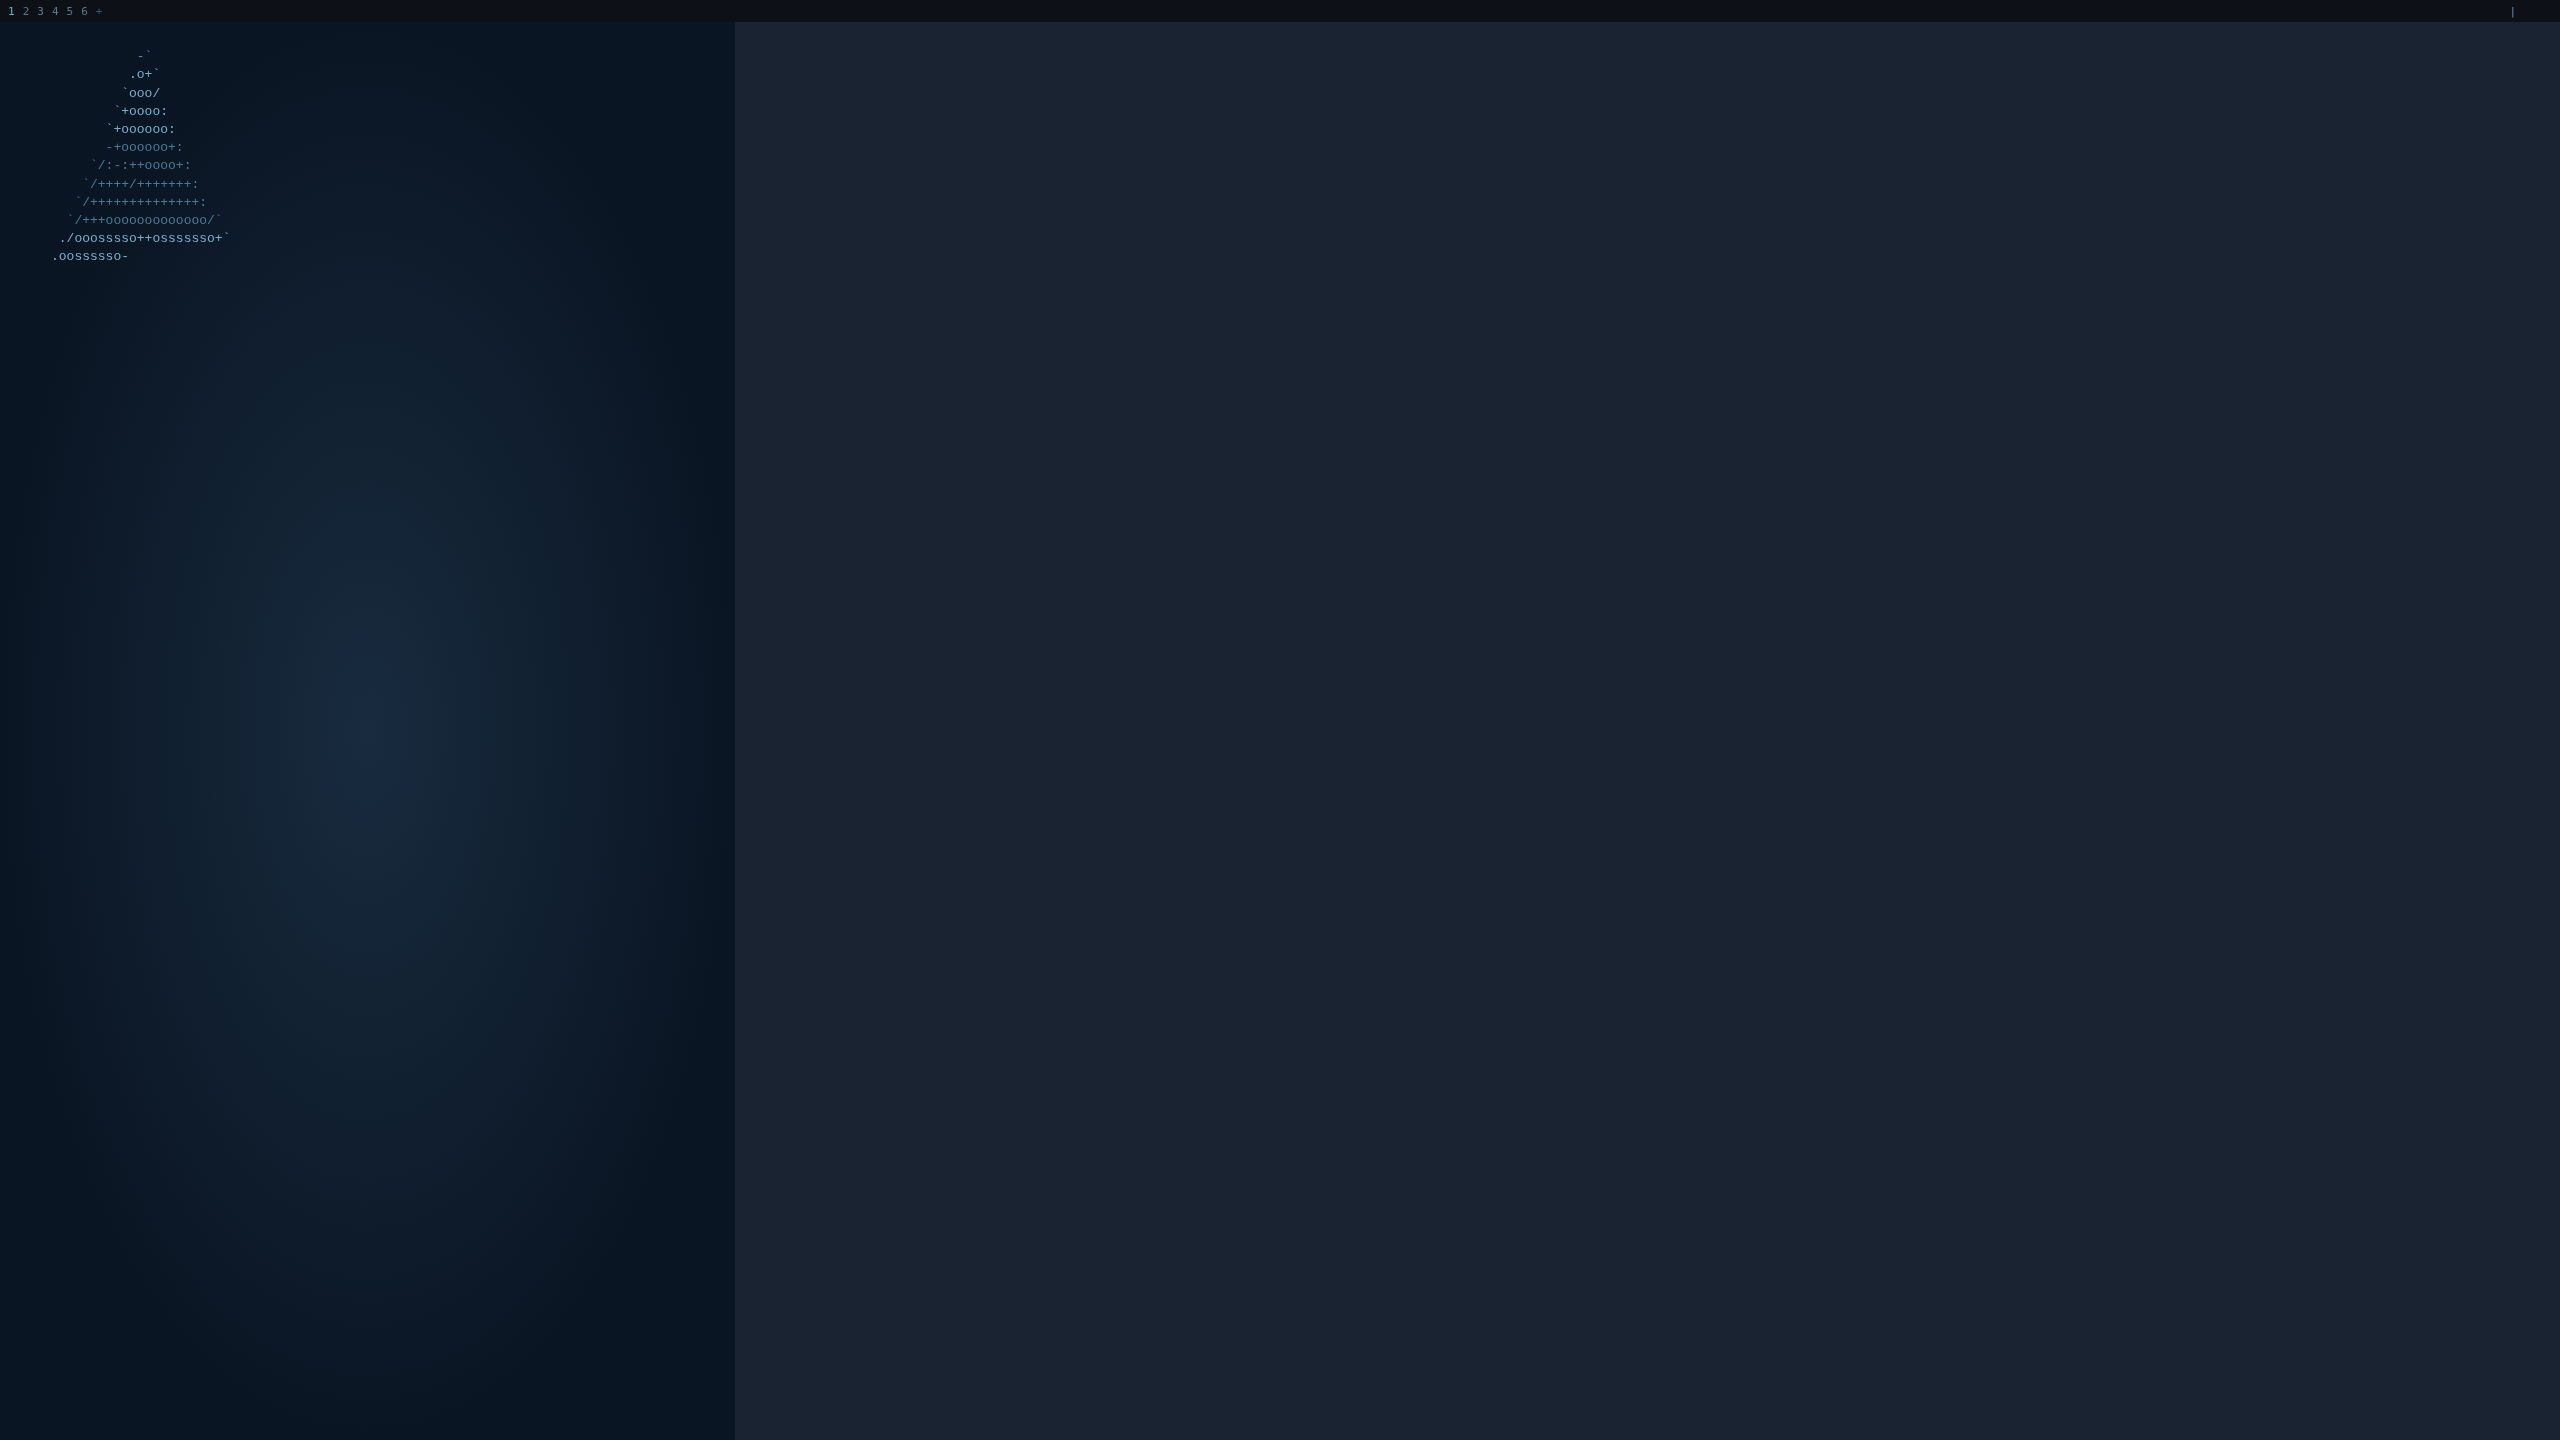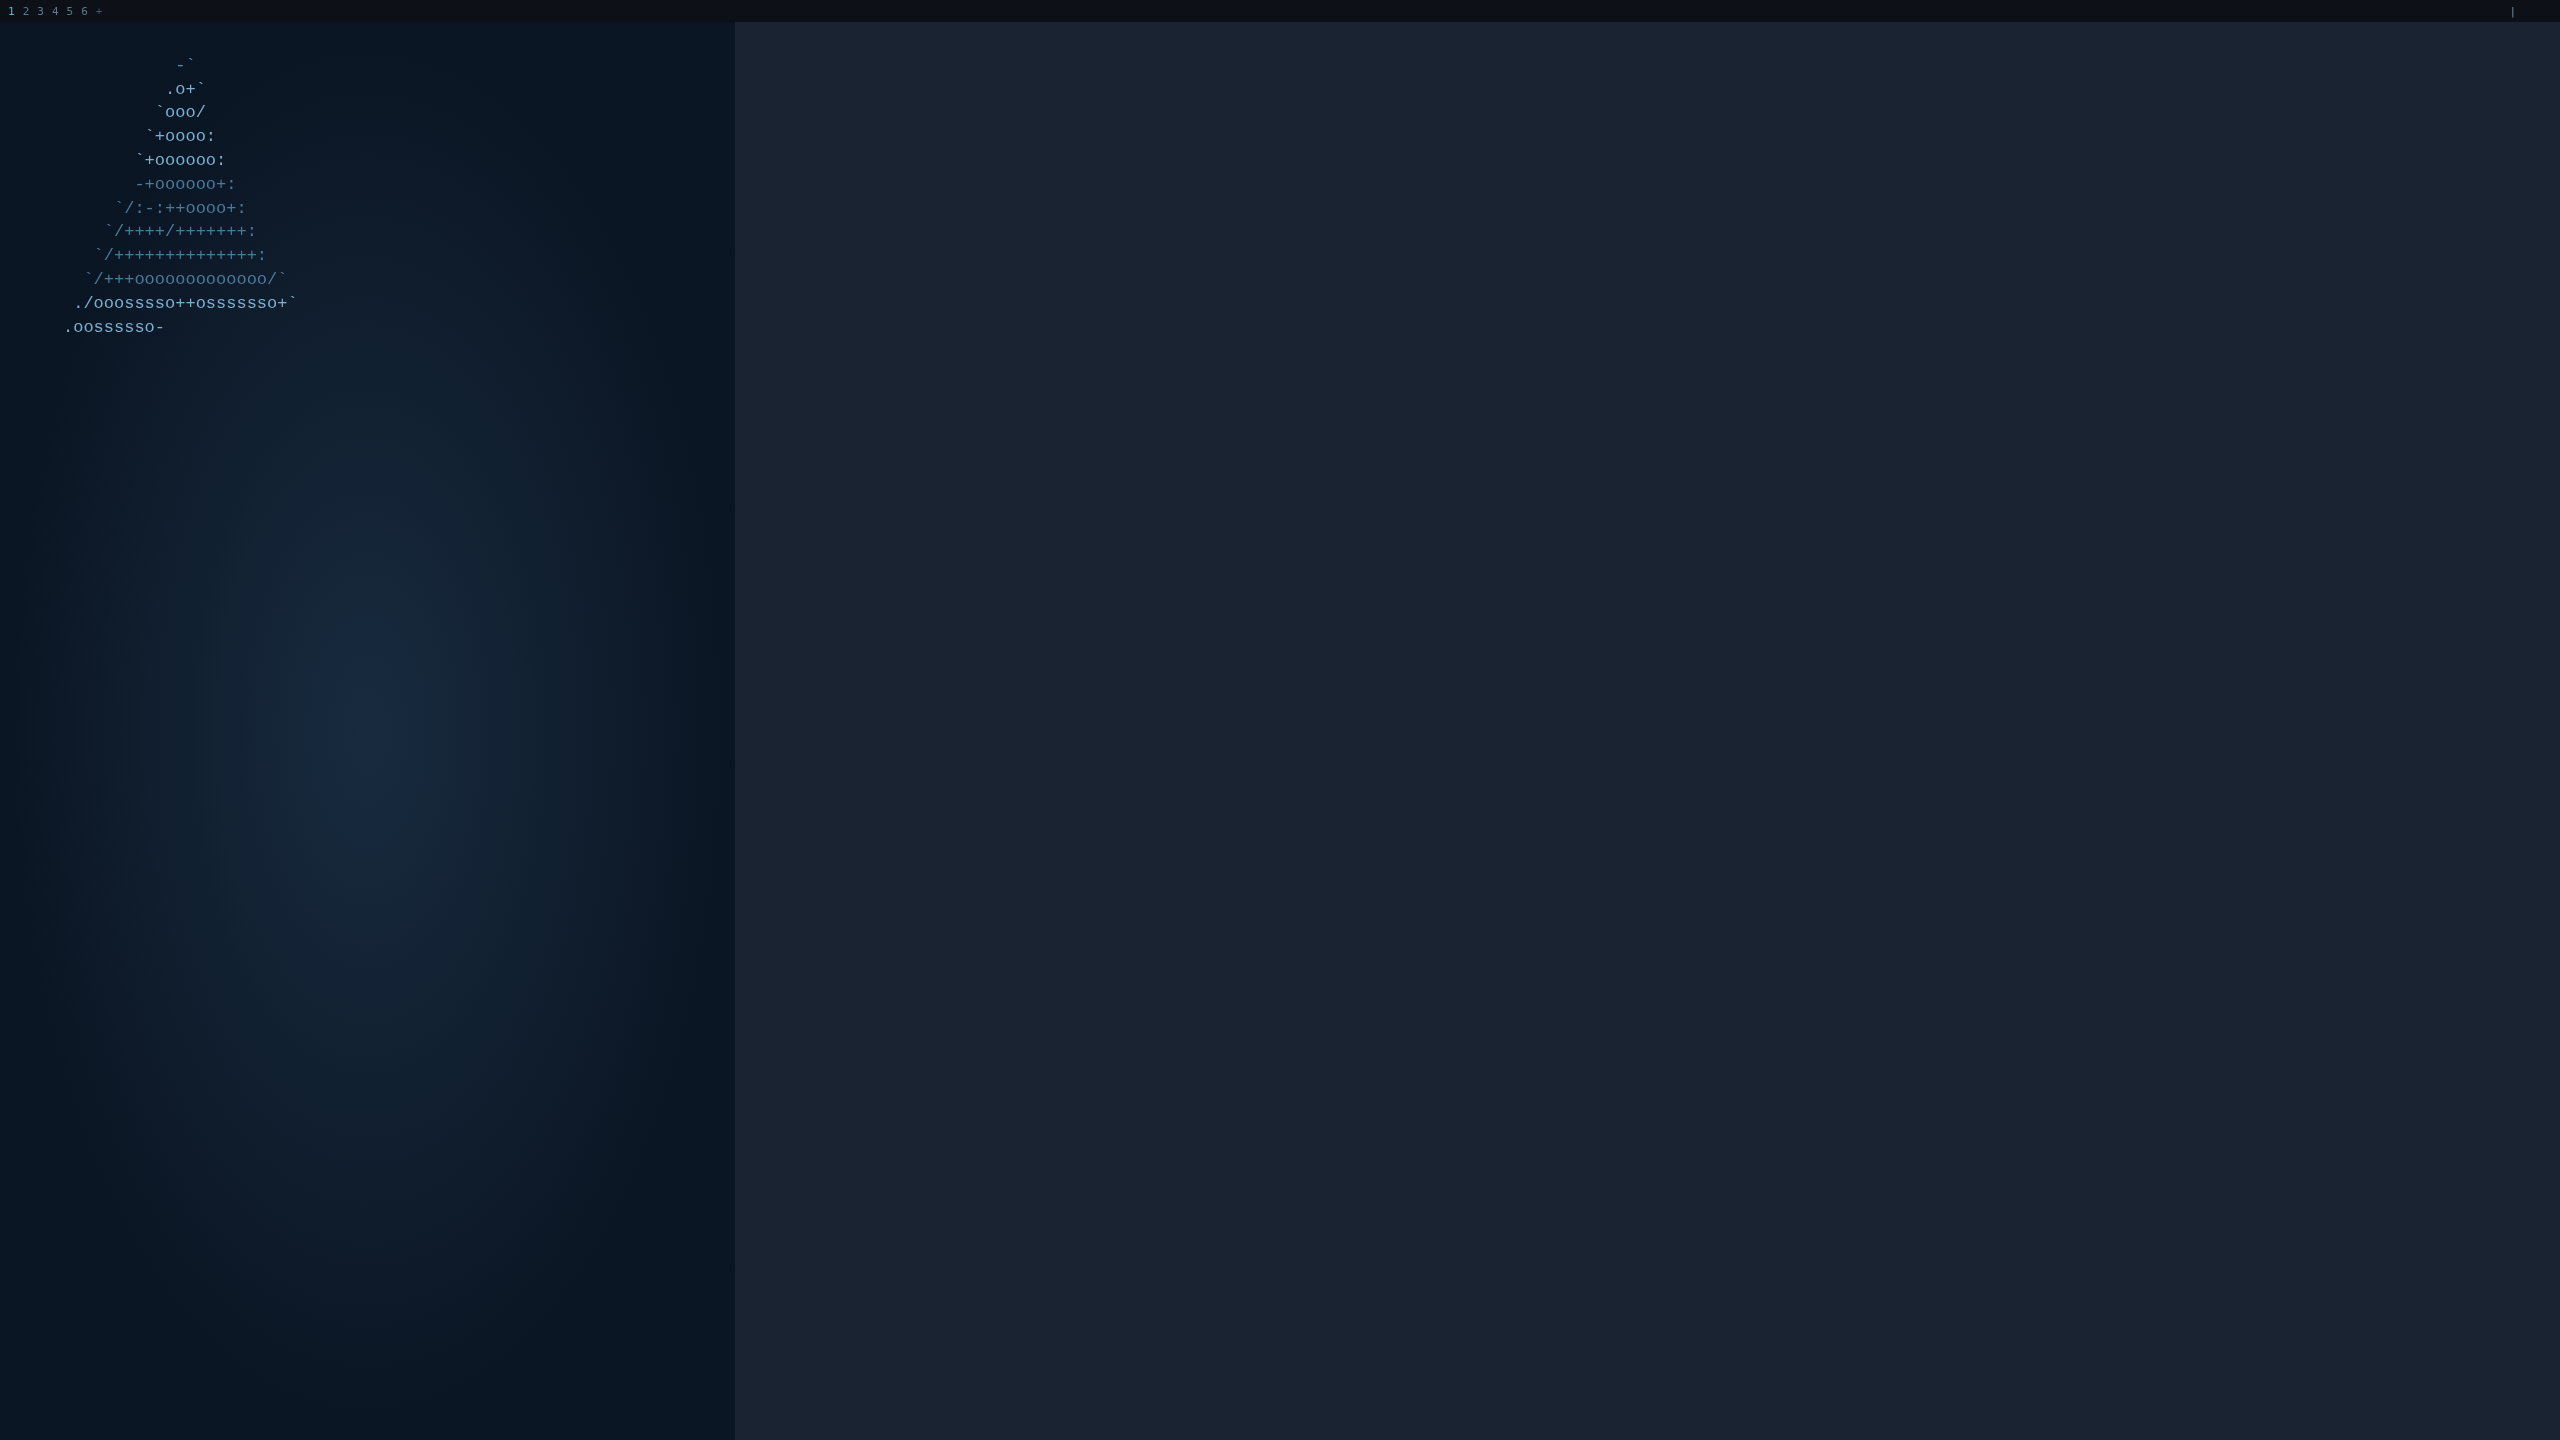--- a/index.html
+++ b/index.html
@@ -43,21 +43,21 @@
       background: #0d1b26;
       background-image: 
         radial-gradient(ellipse at center, rgba(50,80,120,0.3) 0%, rgba(10,20,35,0.8) 70%);
       position: relative;
       overflow: hidden;
     }
 
     
     .term {
       font-family: 'Courier New', monospace;
-      font-size: 17px;
+      font-size: 13px;
       line-height: 1.4;
       padding: 8px 12px;
       color: #c8d8e8;
       white-space: pre;
       position: absolute;
       top: 0;
       left: 0;
       right: 0;
       bottom: 0;
       overflow: hidden;

